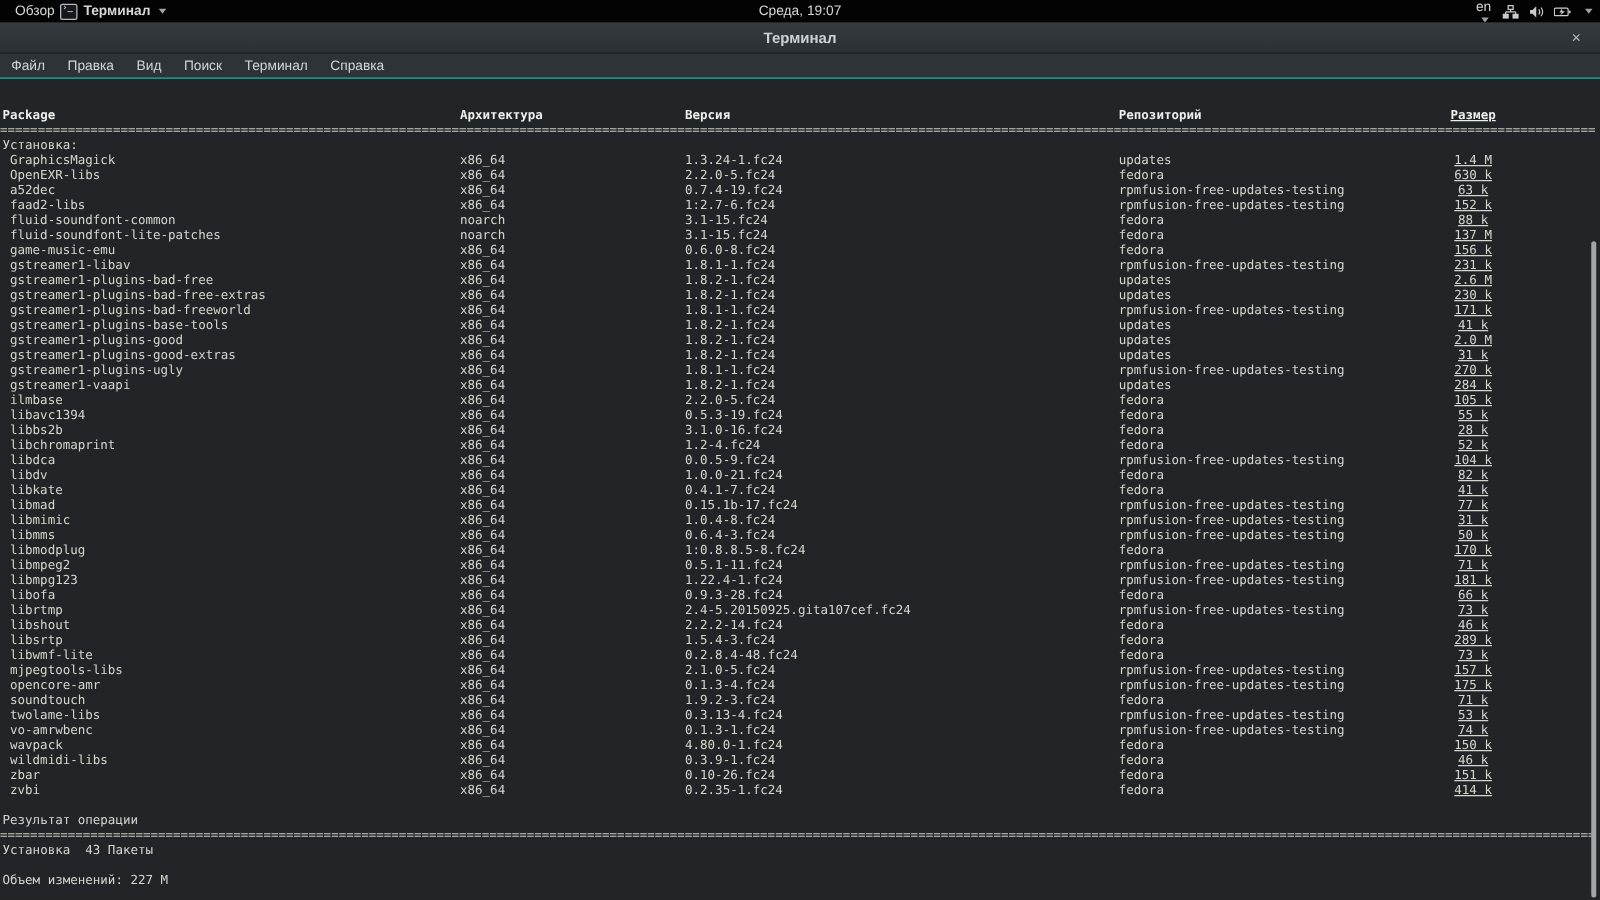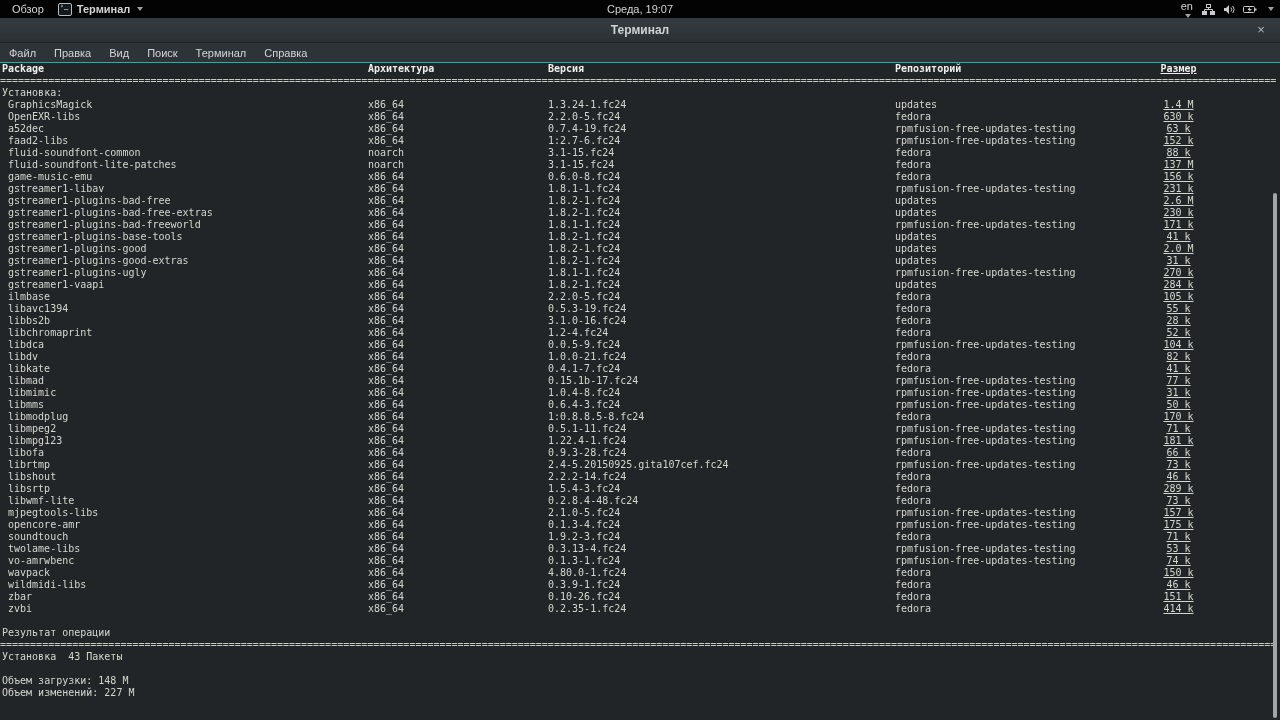--- a/index.html
+++ b/index.html
@@ -2,21 +2,21 @@
 <html><head>
 <meta charset="utf-8">
 <style>
   html,body{margin:0;padding:0;background:#000;}
   .screen{position:relative;width:1280px;height:720px;overflow:hidden;
     font-family:"Liberation Sans",sans-serif;background:#222527;}
 
   
   .topbar{position:absolute;left:0;top:0;width:1280px;height:18px;background:#030303;
     color:#d4d5d6;font-size:11px;display:flex;align-items:center;}
-  .tb-left{display:flex;align-items:center;gap:10px;padding-left:8px;}
+  .tb-left{display:flex;align-items:center;padding-left:8px;}
   .tb-activities{padding:0 4px;}
   .tb-appmenu{display:flex;align-items:center;gap:5px;font-weight:bold;}
   .term-glyph{width:12px;height:11px;border:1px solid #b9bcbe;border-radius:2px;background:#16191b;
     position:relative;display:inline-block;}
   .term-glyph::after{content:"›_";position:absolute;left:1px;top:-2px;font-size:7px;color:#cfd2d4;
     font-family:"DejaVu Sans Mono",monospace;}
   .caret{width:0;height:0;border-left:3px solid transparent;border-right:3px solid transparent;
     border-top:4px solid #9fa2a5;display:inline-block;margin-left:2px;}
   .tb-clock{position:absolute;left:0;right:0;text-align:center;pointer-events:none;}
   .tb-right{position:absolute;right:6px;top:0;height:18px;display:flex;align-items:center;gap:9px;}
@@ -38,21 +38,21 @@
   .terminal{position:absolute;left:0;top:63px;width:1280px;height:657px;background:#222527;
     font-family:"DejaVu Sans Mono",monospace;font-size:10px;line-height:12px;color:#d3d7cf;}
   .trow{position:relative;height:12px;white-space:pre;overflow:hidden;}
   .cell{position:absolute;top:0;white-space:pre;}
   .c-flush{left:2px;}
   .c-name{left:8px;}
   .c-arch{left:368px;}
   .c-ver{left:548px;}
   .c-repo{left:895px;}
   .c-size{left:1100px;width:157px;text-align:center;text-decoration:underline;}
-  .hdr{font-weight:bold;color:#eeeeec;}
+  .hdr{font-weight:bold;color:#eeeeec;margin-top:24px;}
   .sep{color:#c6cabf;letter-spacing:0;}
   .scroll-thumb{position:absolute;right:3px;top:130px;width:4px;height:525px;
     background:#a2a6a9;border-radius:2px;}
 </style>
 </head>
 <body>
 
 <div class="screen">
 
   <div class="topbar">
@@ -174,23 +174,20 @@
     </div>
 
     <div class="trow sep">====================================================================================================================================================================================================================</div>
 
     <div class="trow">
       <span class="cell c-flush">Установка  43 Пакеты</span>
     </div>
 
     <div class="trow"></div>
 
-    <div class="trow">
-      <span class="cell c-flush">Объем загрузки: 148 M</span>
-    </div>
 
     <div class="trow">
       <span class="cell c-flush">Объем изменений: 227 M</span>
     </div>
 
     <div class="trow">
       <span class="cell c-flush">
         
       </span>
     </div>

